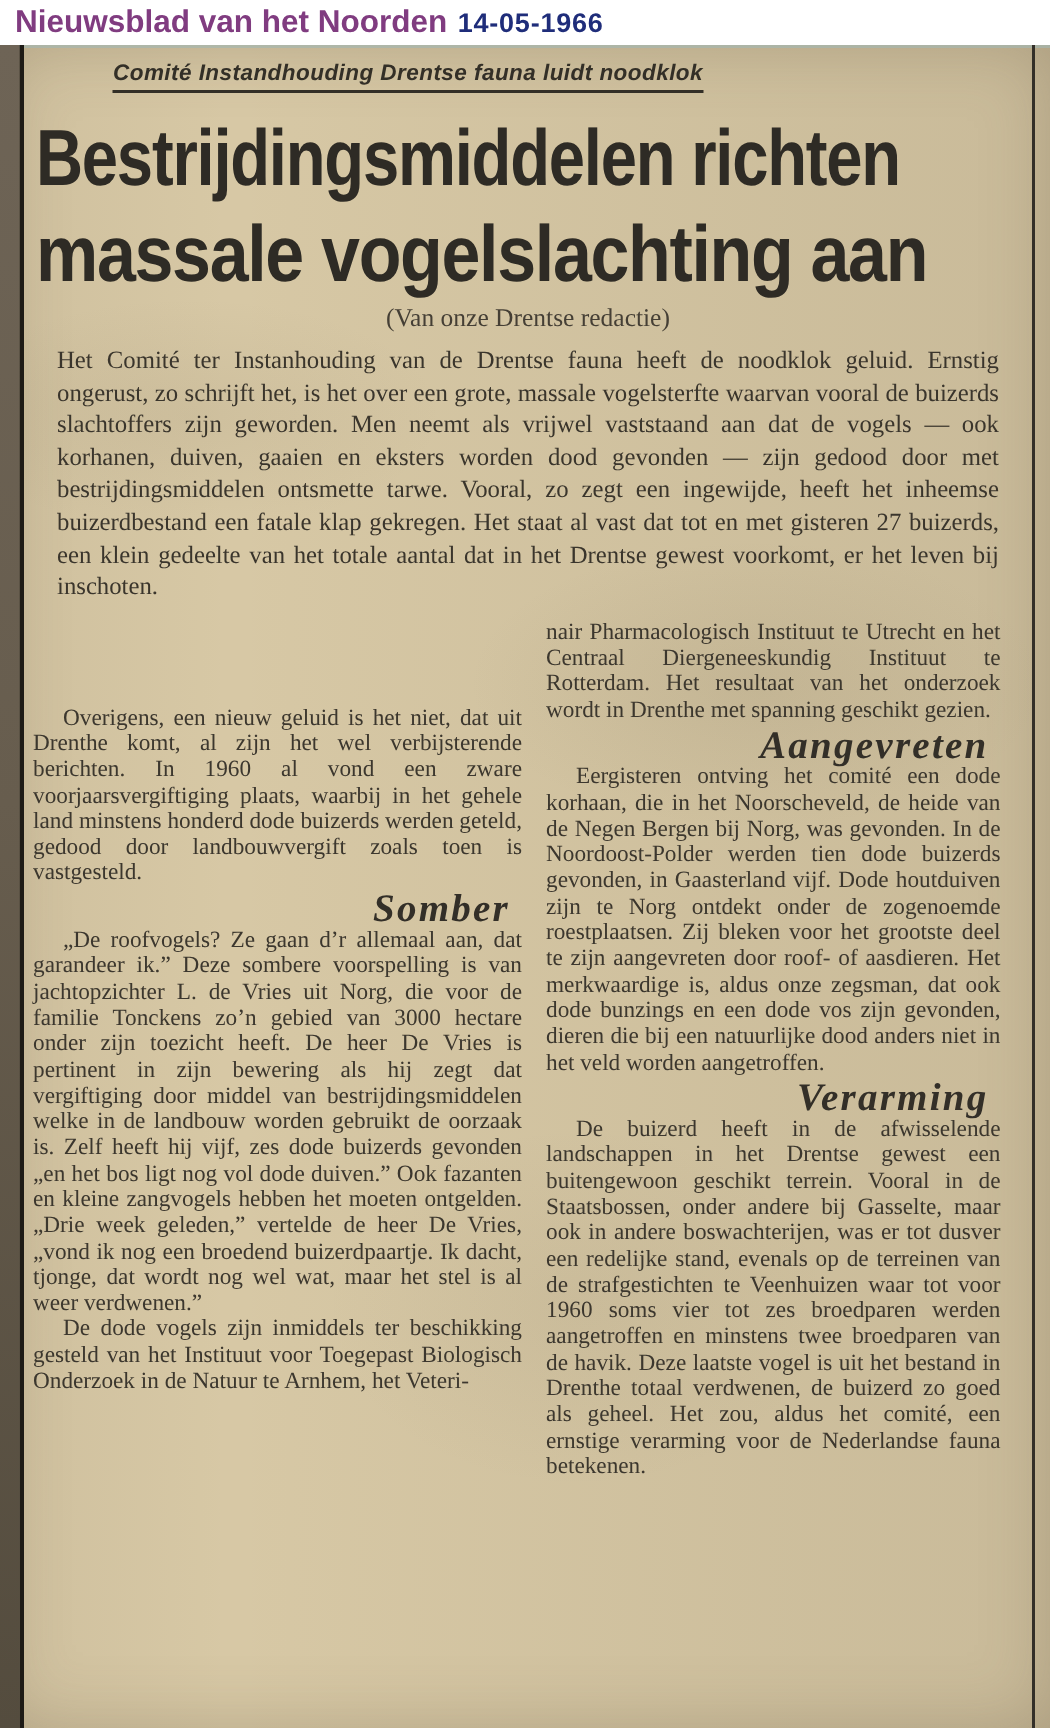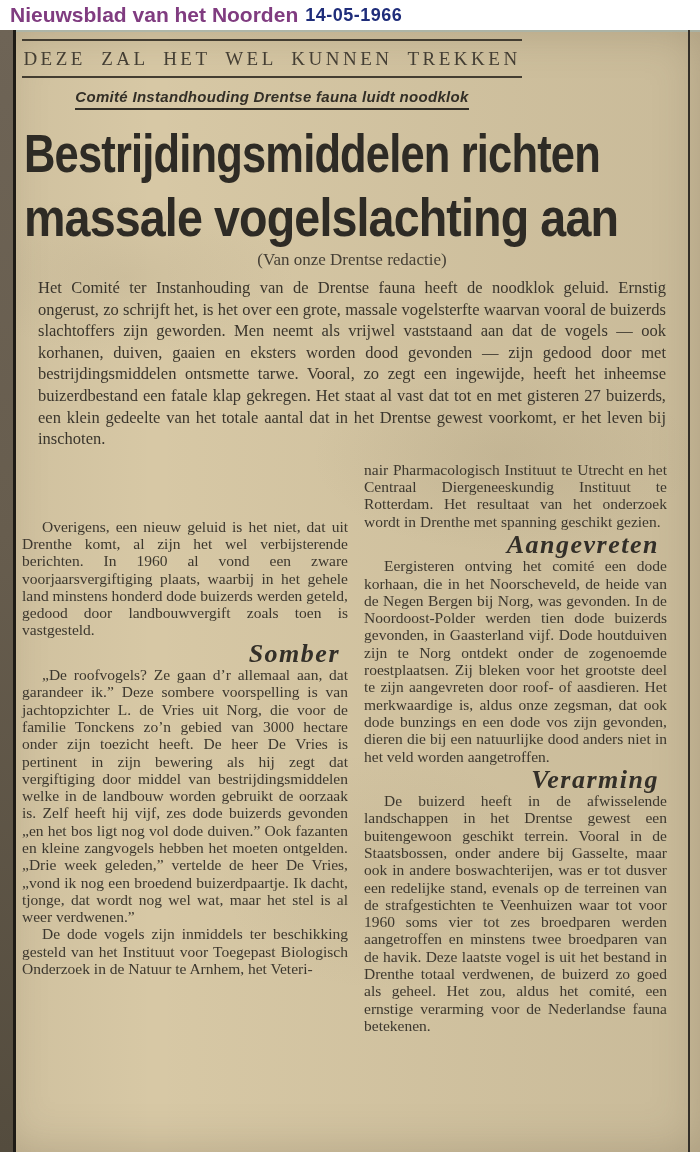--- a/index.html
+++ b/index.html
@@ -95,25 +95,20 @@
 </div>
 
 <div class="clipping">
   <div class="edge-top"></div>
   <div class="edge-left-dark"></div>
   <div class="edge-left-line"></div>
   <div class="edge-right-line"></div>
 
   <div class="content">
 
-    <div class="kicker-block">
-      <div class="rule"></div>
-      <div class="kicker-text">DEZE ZAL HET WEL KUNNEN TREKKEN</div>
-      <div class="rule"></div>
-    </div>
 
     <div class="subkicker-wrap">
       <span class="subkicker">Comité Instandhouding Drentse fauna luidt noodklok</span>
     </div>
 
     <div class="headline">
       <div class="hl hl1">Bestrijdingsmiddelen richten</div>
       <div class="hl hl2">massale vogelslachting aan</div>
     </div>
 

